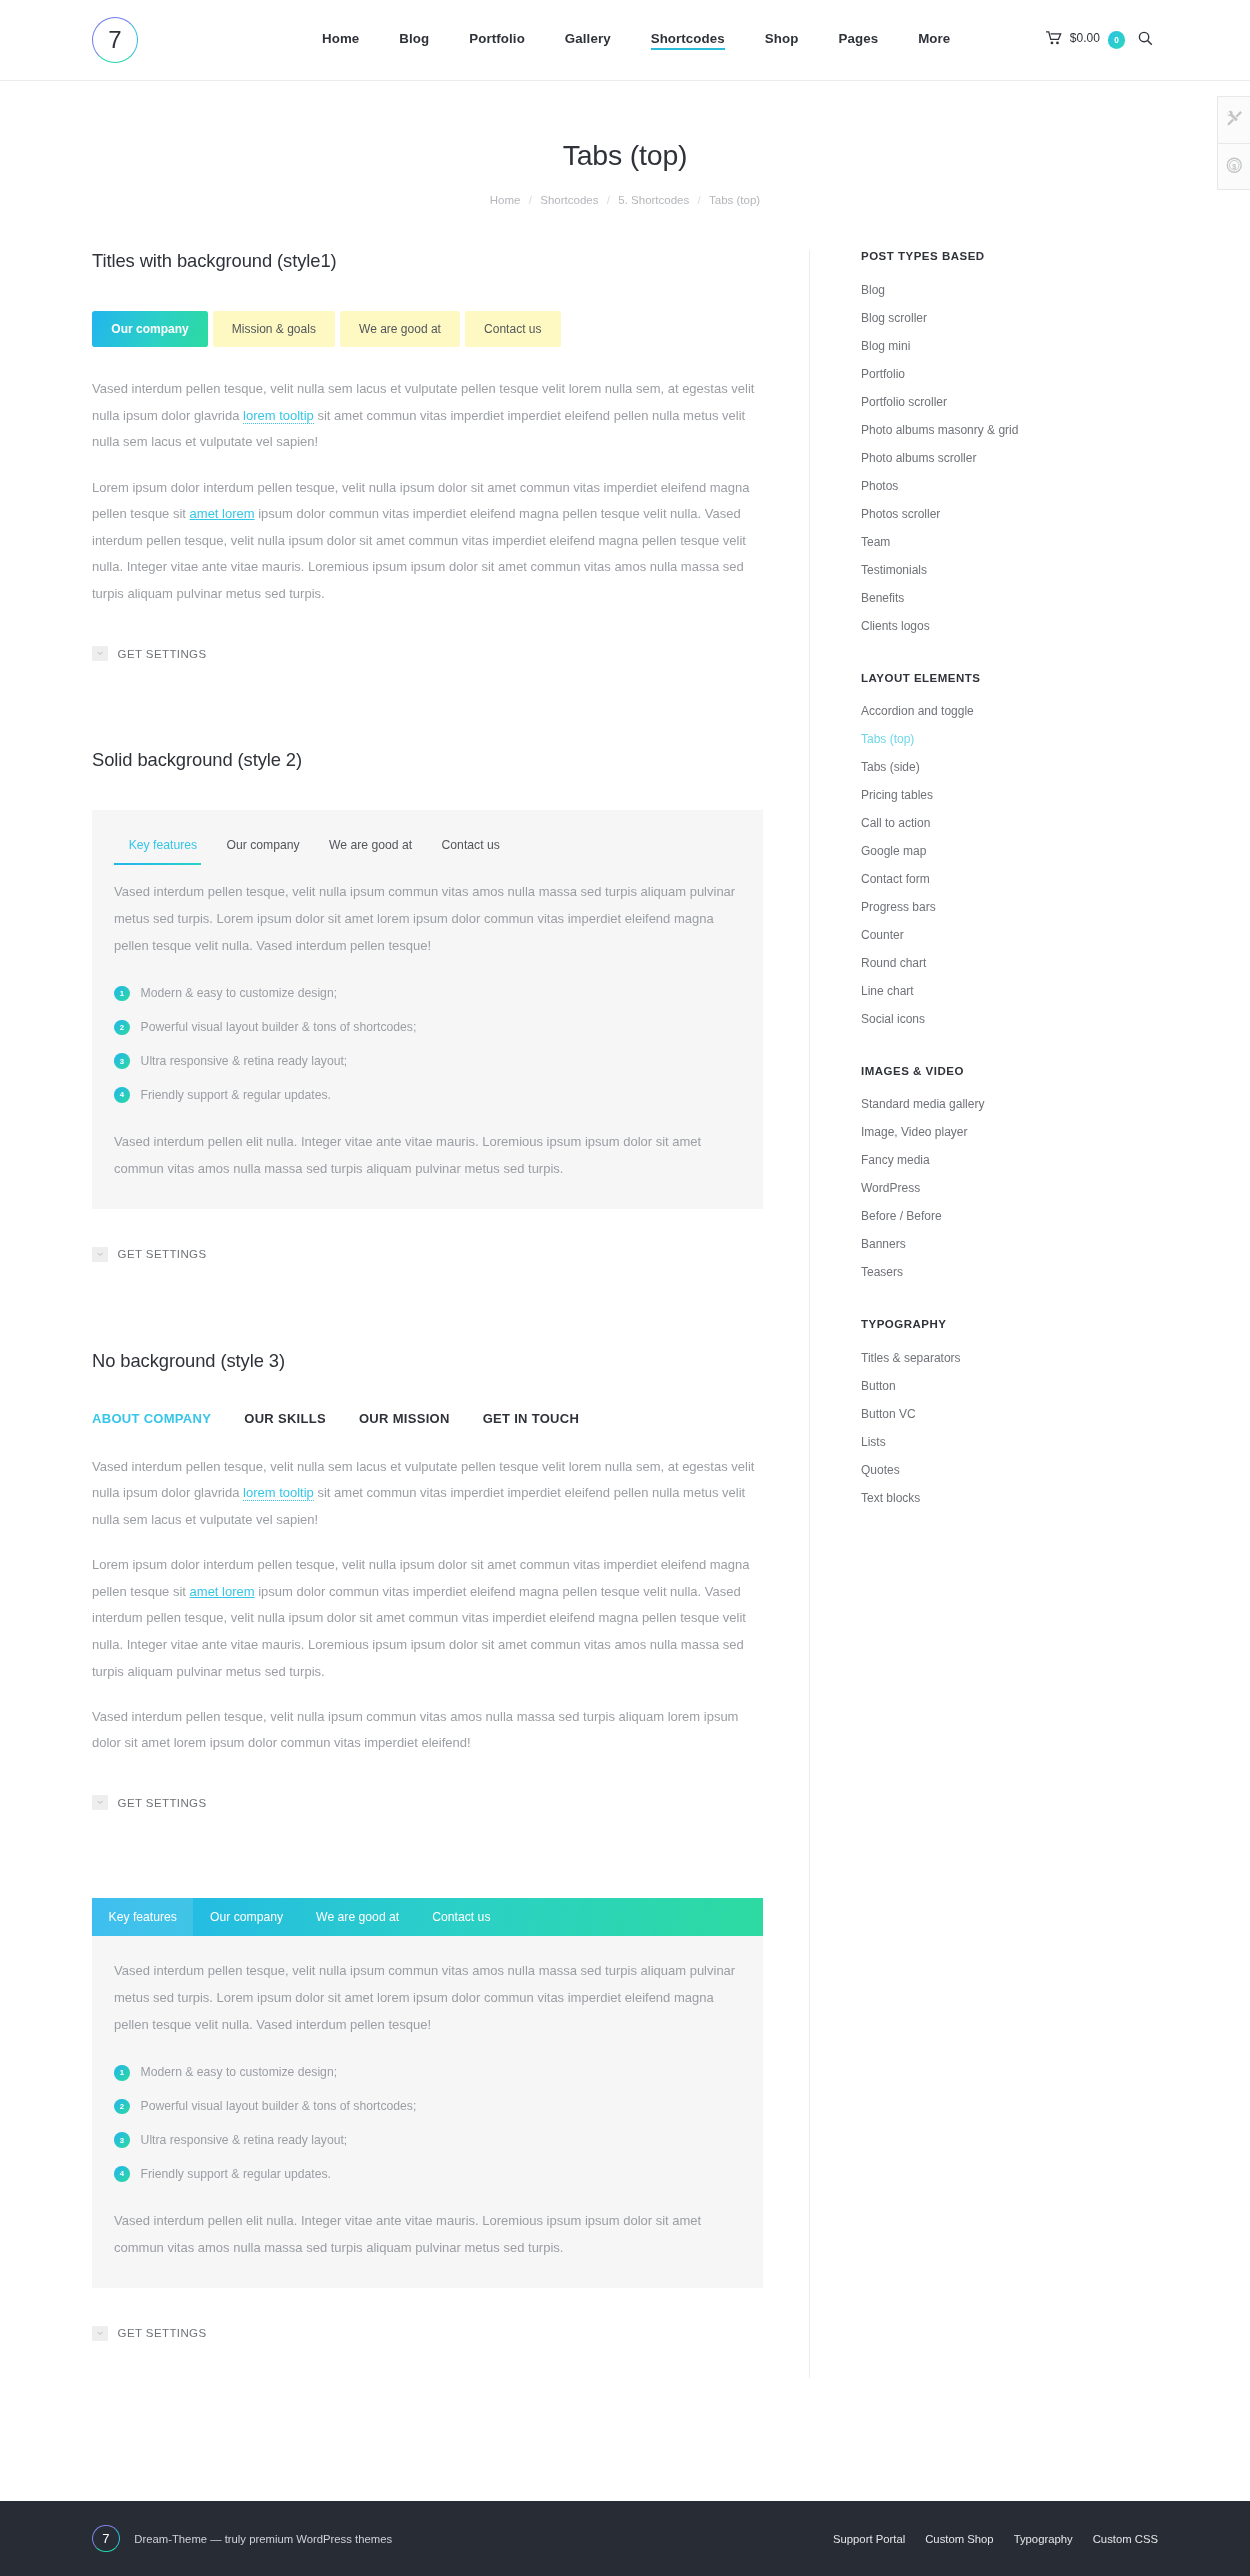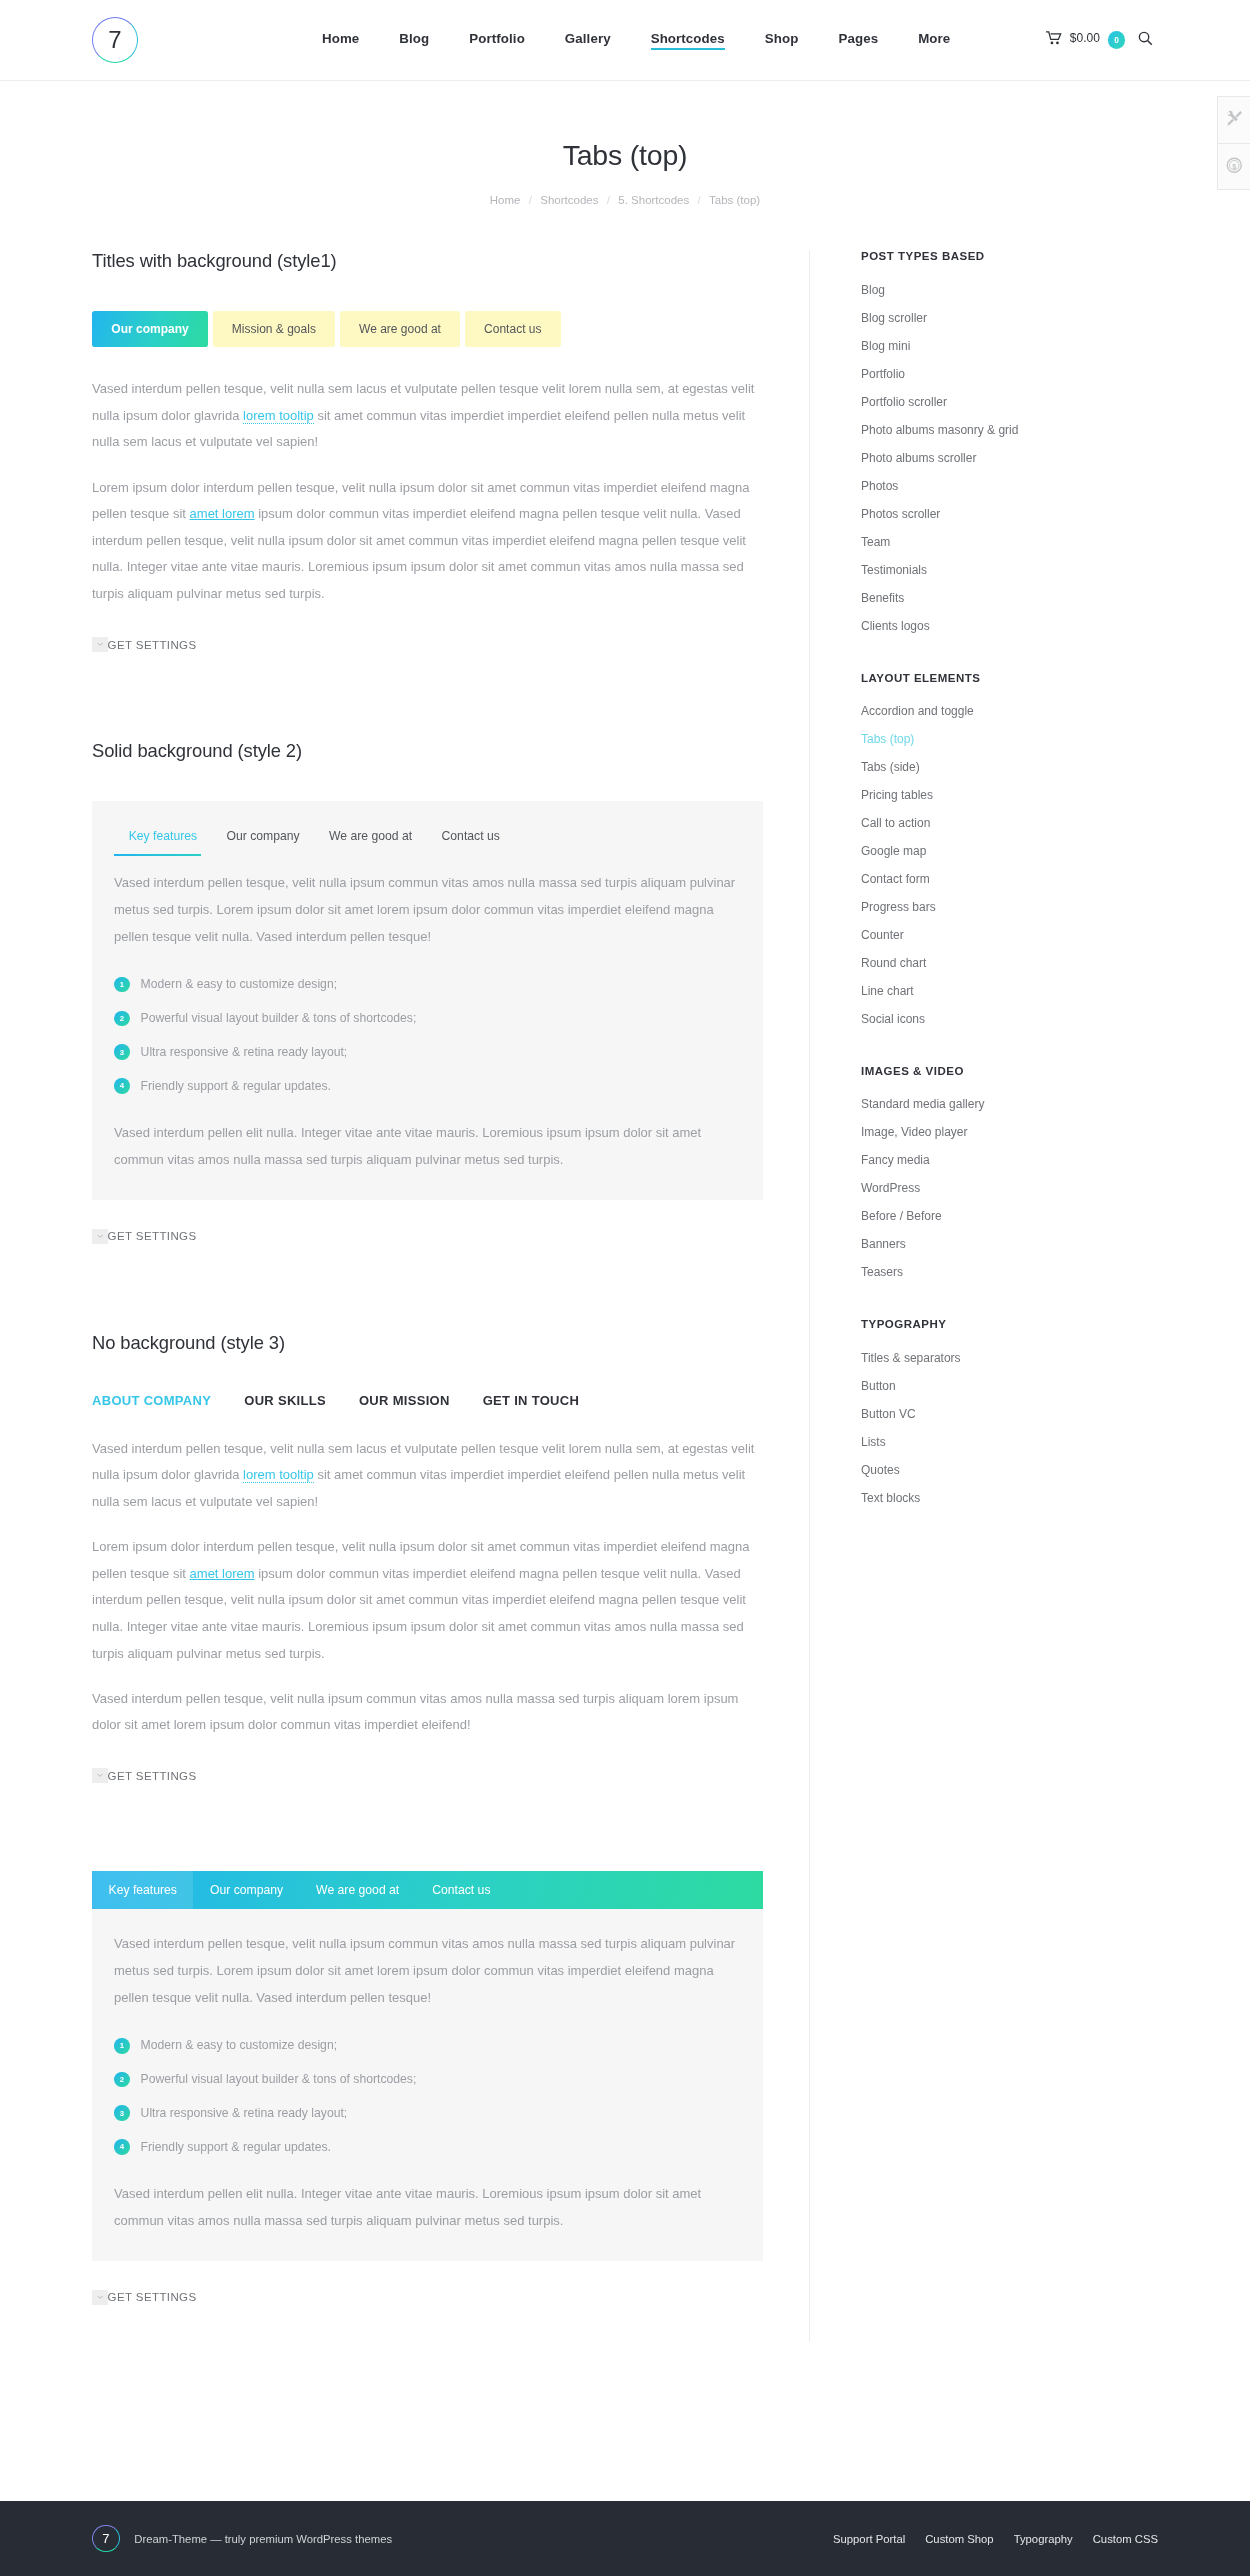--- a/index.html
+++ b/index.html
@@ -104,22 +104,22 @@
   }
   .body-p:last-child { margin-bottom: 0; }
   a.tooltip-link {
     color: #36c6e8; text-decoration: none;
     border-bottom: 0.9px dotted #36c6e8;
   }
   a.plain-link { color: #36c6e8; text-decoration: underline; }
 
   
   .get-settings {
-    display: flex; align-items: center; 
-    margin-top: 29px; cursor: pointer;
+    display: flex; align-items: center; gap: 10px;
+    margin-top: 38px; cursor: pointer;
   }
   .gs-box {
     width: 15.6px; height: 15.6px; background: #eeeeee;
     display: flex; align-items: center; justify-content: center;
   }
   .gs-chev { width: 6.4px; height: 6.4px; display:block; }
   .gs-label {
     font-size: 11.5px; color: #6f7277; letter-spacing: 0.4px; font-weight: 400;
   }
 

